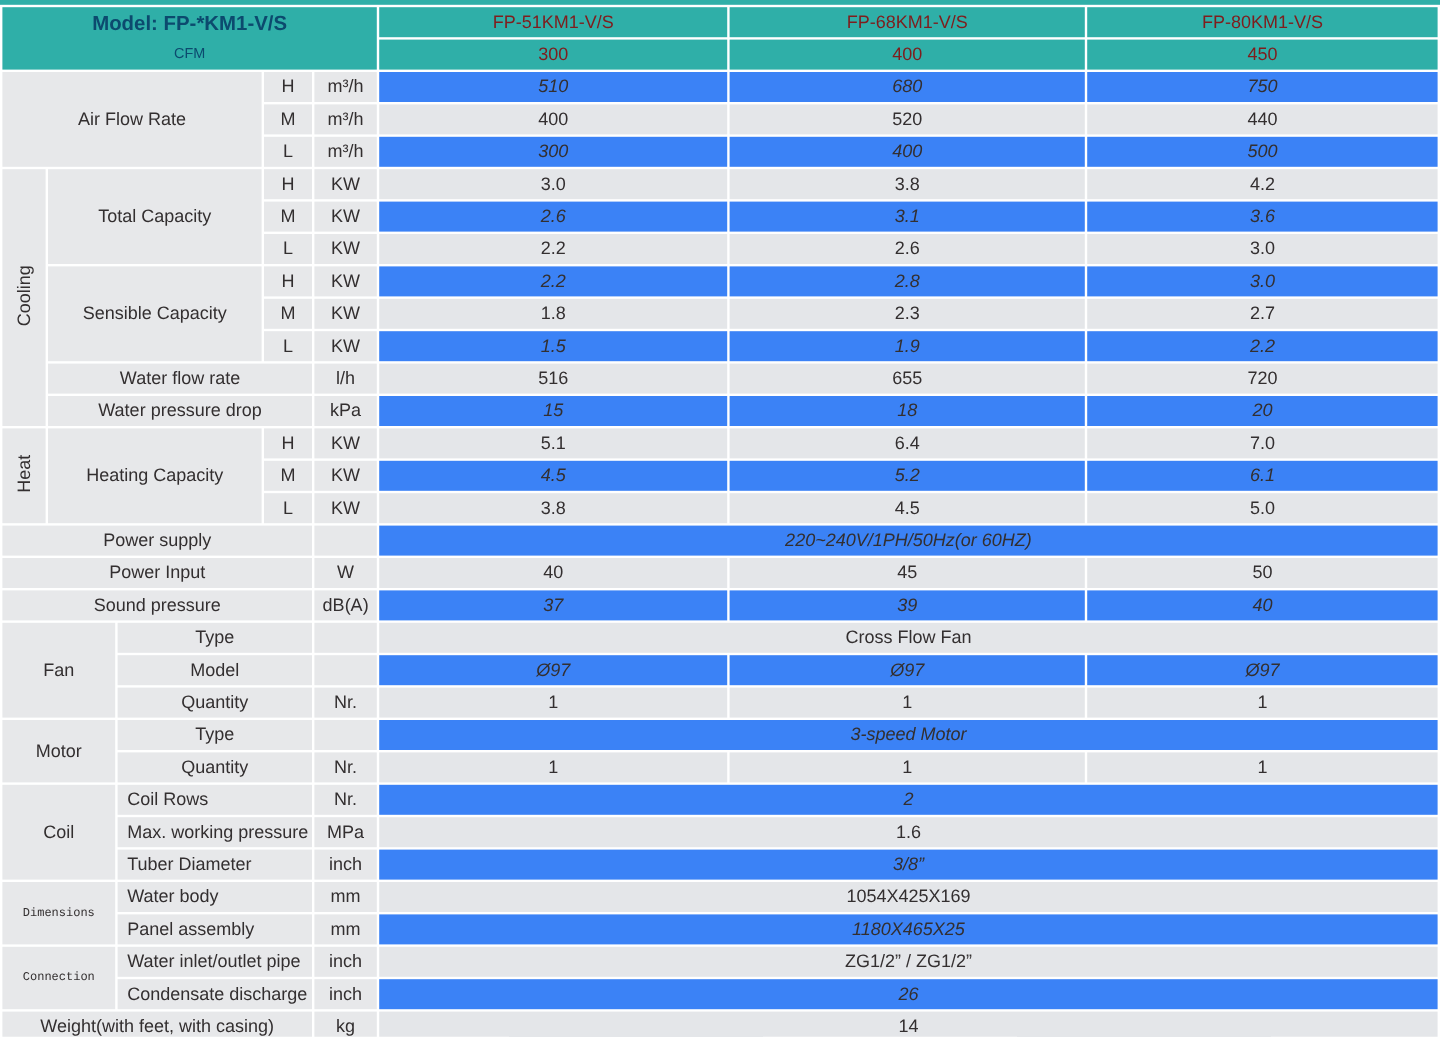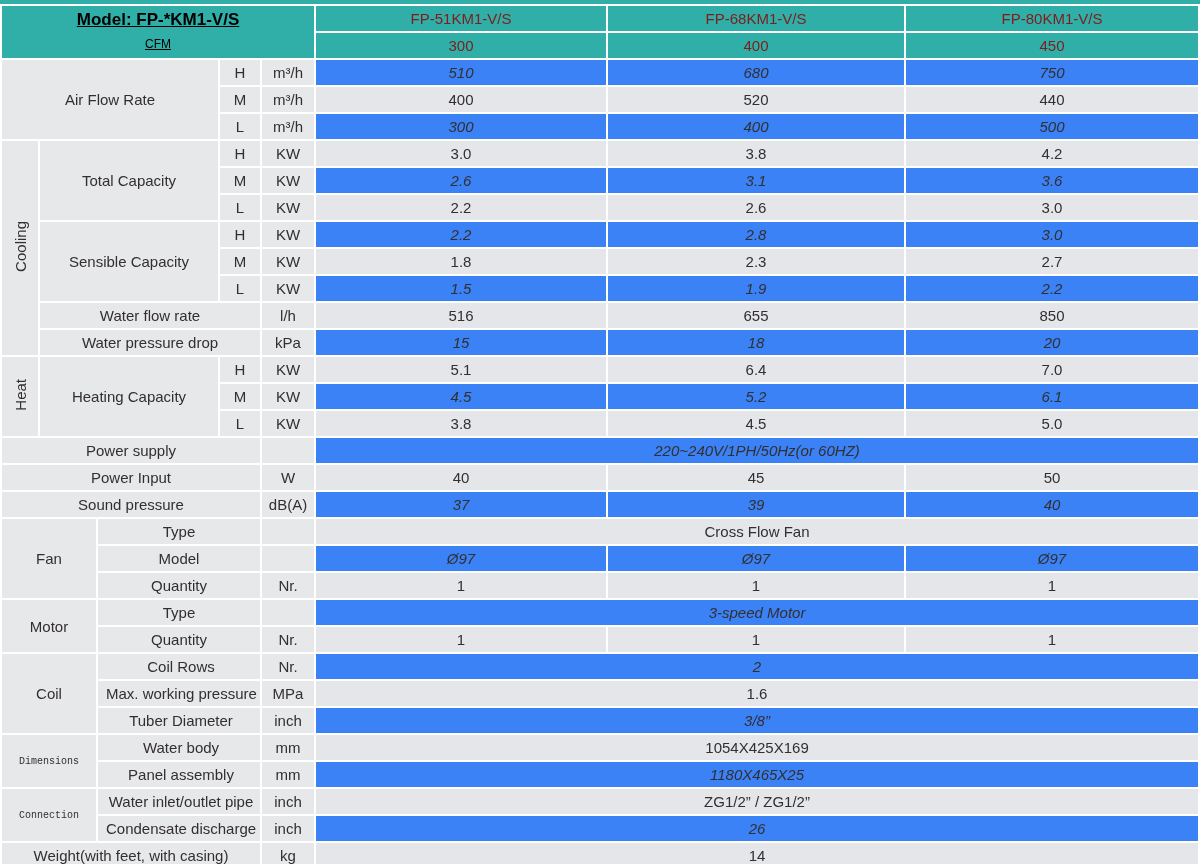--- a/index.html
+++ b/index.html
@@ -1,25 +1,25 @@
 <!DOCTYPE html>
 <html><head>
 <meta charset="utf-8">
 <style>
   html,body{margin:0;padding:0;background:#ffffff;}
   body{width:1200px;height:864px;font-family:"Liberation Sans",sans-serif;color:#332f30;}
   .top-bar{height:4px;background:#2fafa8;width:100%;}
   table.spec{border-collapse:separate;border-spacing:2px;table-layout:fixed;width:1200px;}
   td{height:25px;padding:0 4px;font-size:15px;text-align:center;vertical-align:middle;overflow:hidden;white-space:nowrap;}
-  td.teal{background:#2fafa8;color:#000000;font-size:16px;text-decoration:underline;}
+  td.teal{background:#2fafa8;color:#0c4a6e;font-size:16px;}
   td.teal-head{background:#2fafa8;color:#7f1d1d;}
   .model-line{font-weight:bold;font-size:17px;height:25px;line-height:25px;}
   .cfm-line{font-size:12px;height:25px;line-height:25px;}
   td.lbl{background:#e7e8ea;}
-  td.lbl-left{background:#e7e8ea;text-align:center;padding-left:8px;}
+  td.lbl-left{background:#e7e8ea;text-align:left;padding-left:8px;}
   tr.a td.v{background:#3b82f6;font-style:italic;}
   tr.b td.v{background:#e4e6e9;}
   .vert{writing-mode:vertical-rl;transform:rotate(180deg);display:inline-block;font-size:15px;}
   td.sm{font-size:10px;font-family:Liberation Mono, monospace;}
 </style>
 </head>
 <body>
 
 <div class="top-bar"></div>
 
@@ -119,21 +119,21 @@
     <td class="v">1.5</td>
     <td class="v">1.9</td>
     <td class="v">2.2</td>
   </tr>
 
   <tr class="b">
     <td class="lbl" colspan="3">Water flow rate</td>
     <td class="lbl">l/h</td>
     <td class="v">516</td>
     <td class="v">655</td>
-    <td class="v">850</td>
+    <td class="v">720</td>
   </tr>
   <tr class="a">
     <td class="lbl" colspan="3">Water pressure drop</td>
     <td class="lbl">kPa</td>
     <td class="v">15</td>
     <td class="v">18</td>
     <td class="v">20</td>
   </tr>
 
   <tr class="b">

